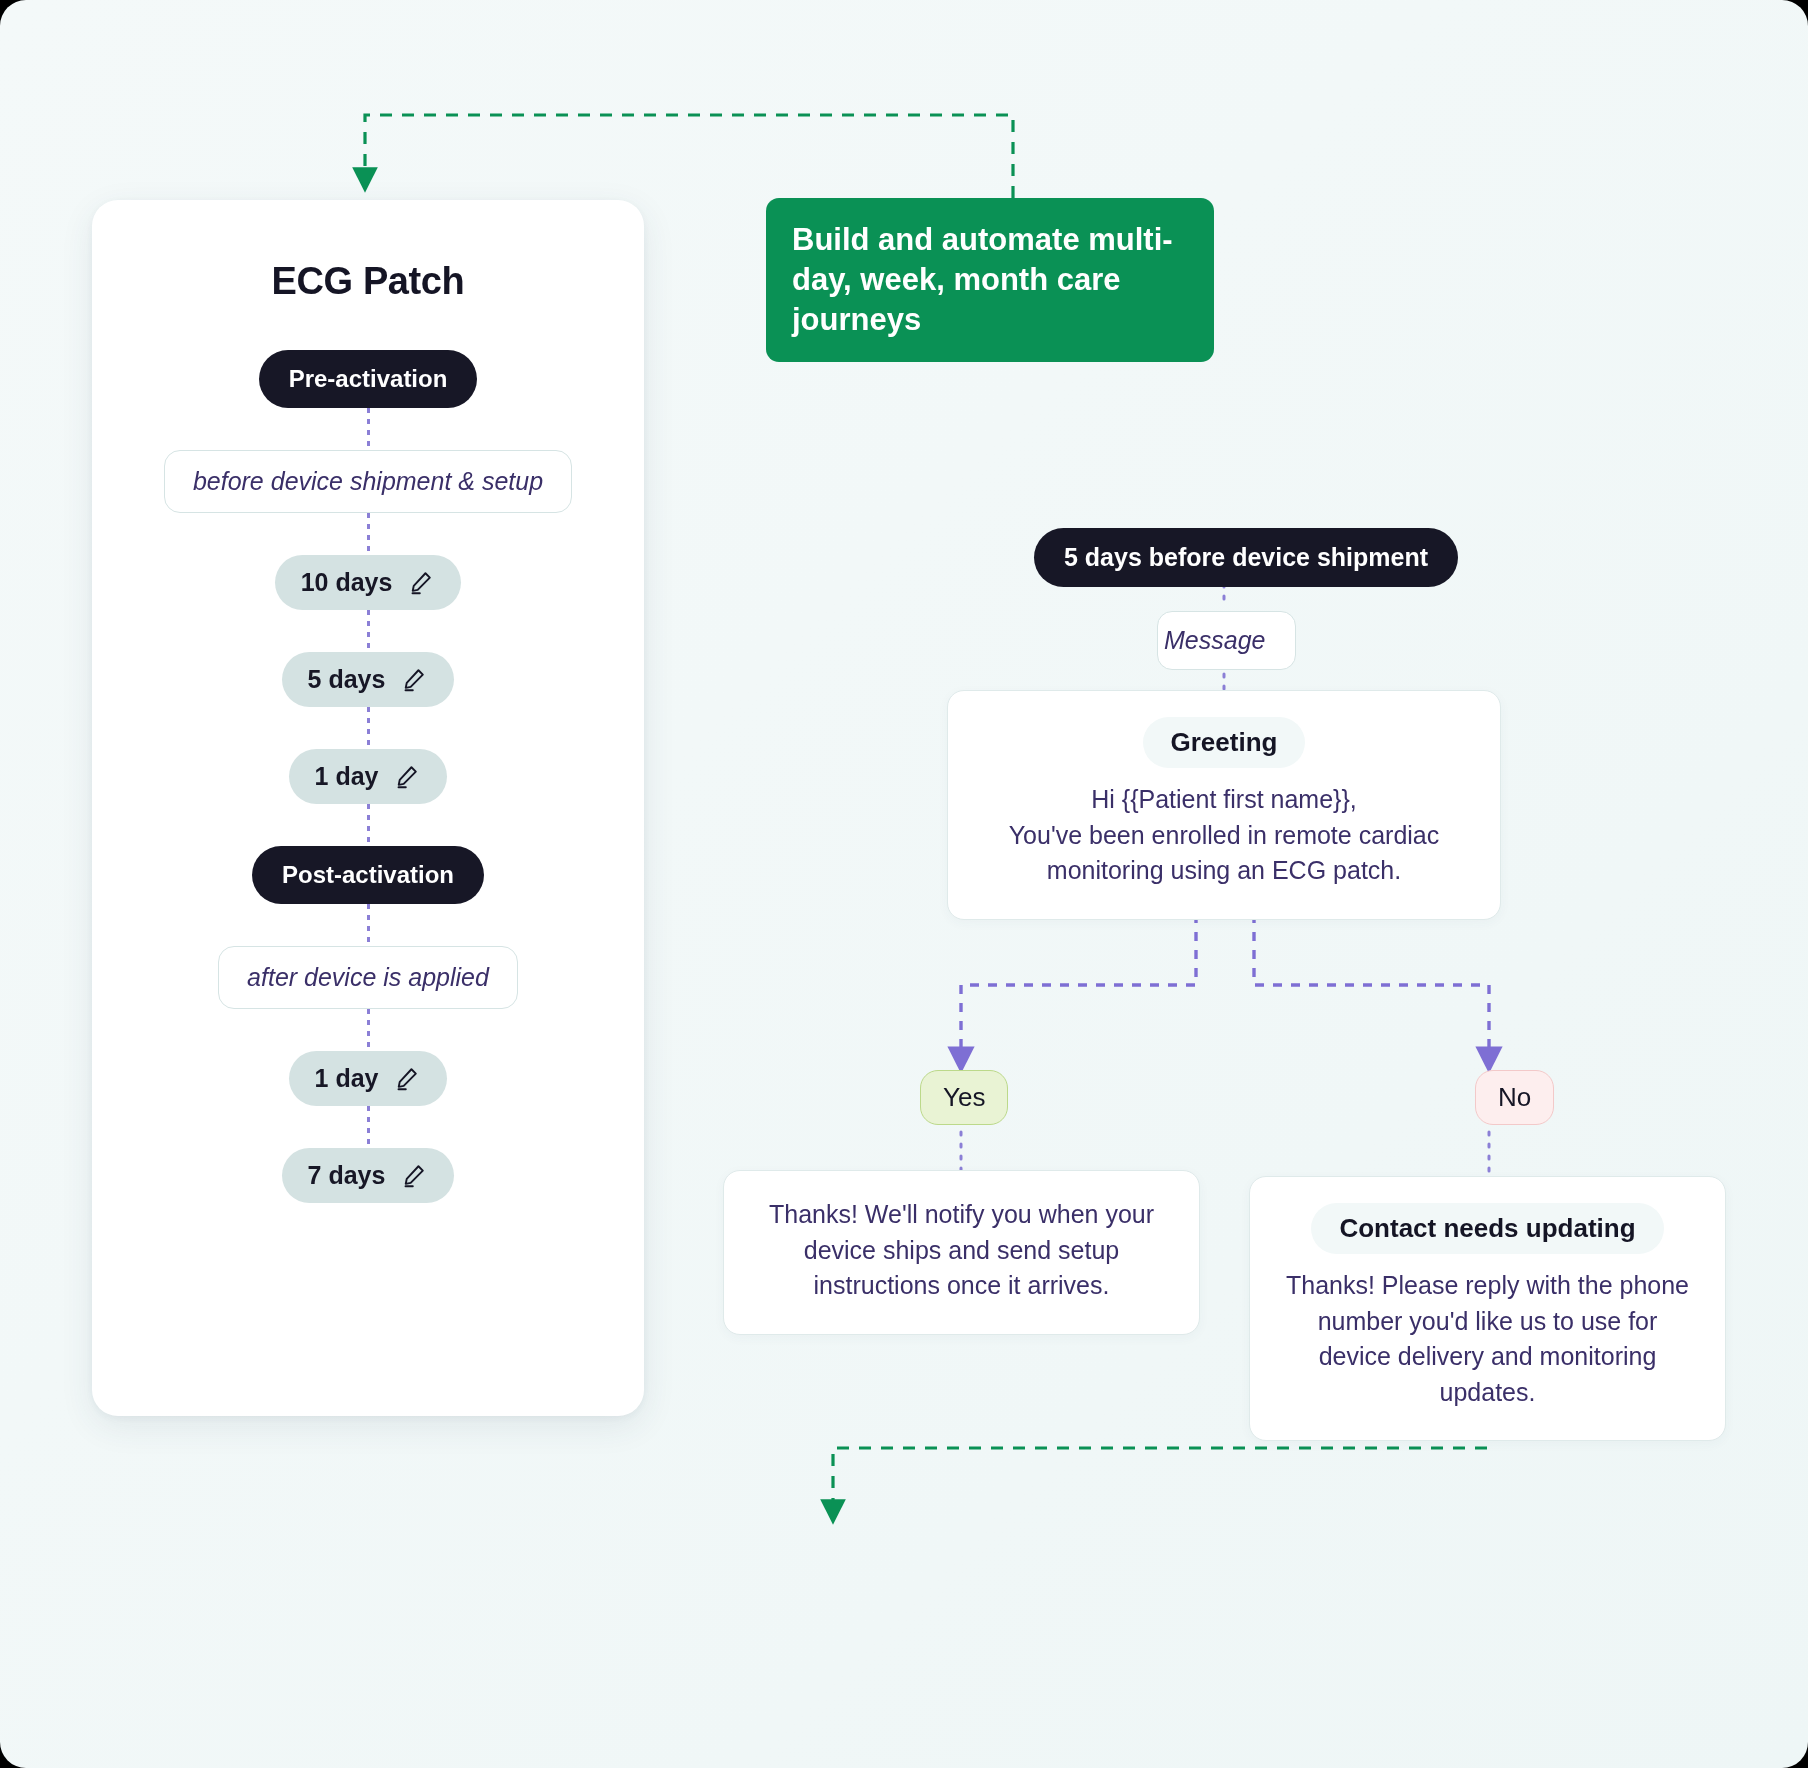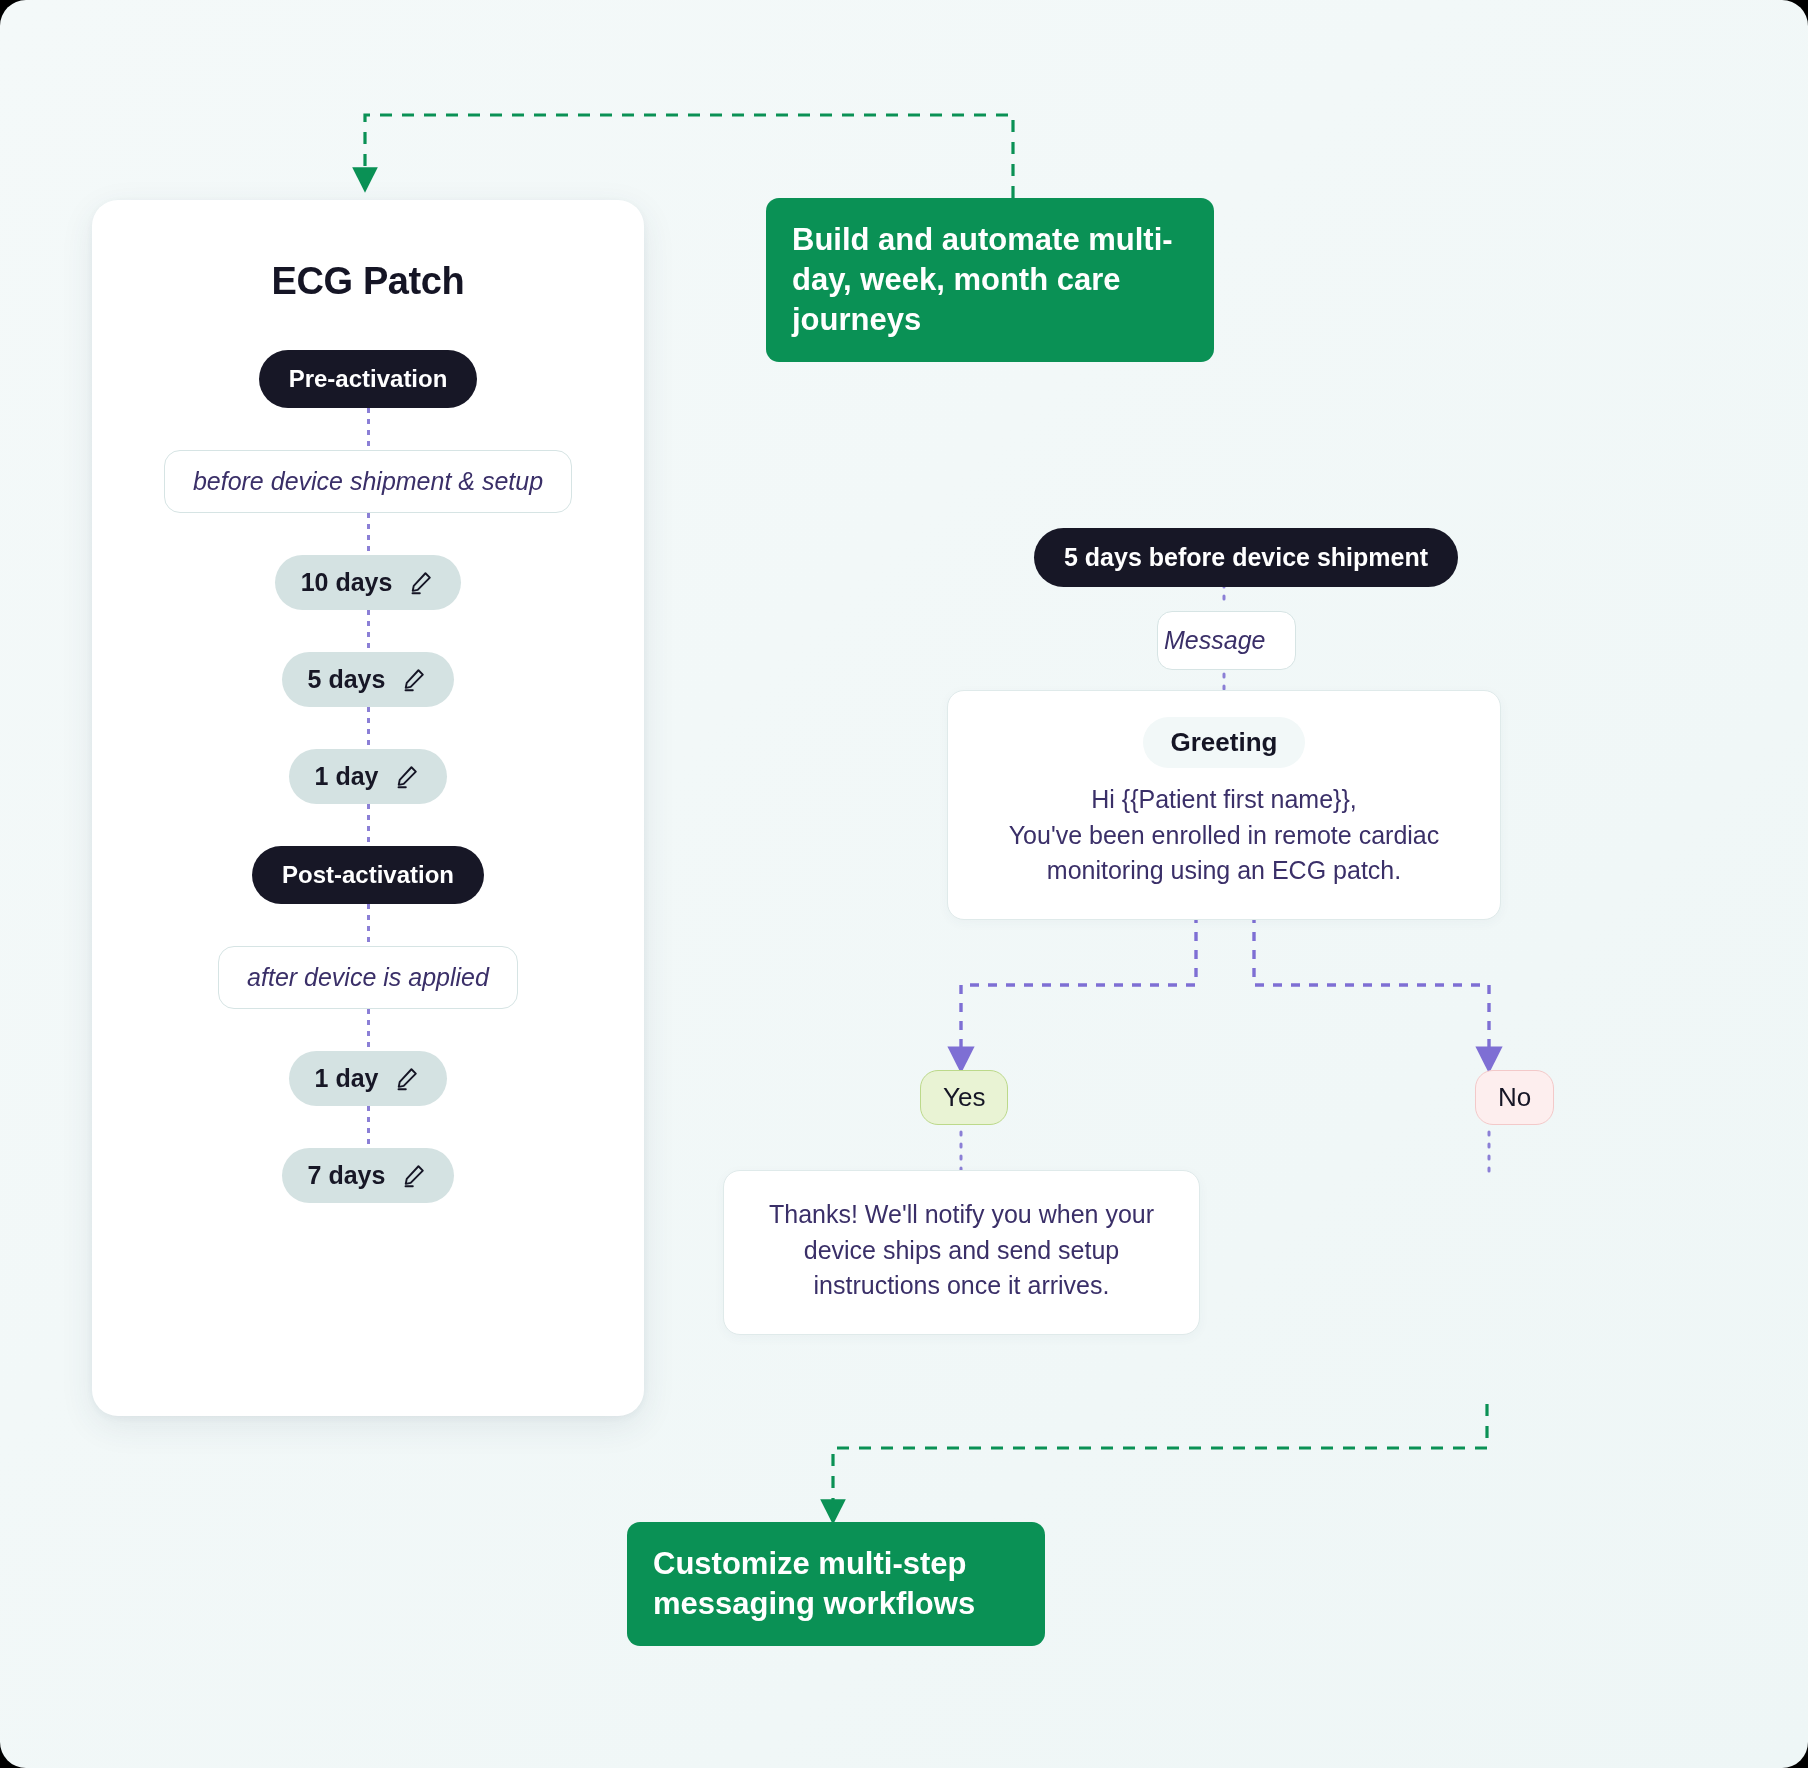--- a/index.html
+++ b/index.html
@@ -289,34 +289,37 @@
           <path d="M15.5 3.8 L19.4 7.7 L8.6 18.5 L4.2 19.4 L5.1 15 Z"></path>
           <path d="M4 21.6 L10.5 21.6"></path>
         </svg>
       </div>
 
     </div>
   </div>
 
   <div class="callout" id="callout-top">Build and automate multi-day, week, month care journeys</div>
 
-  <div class="callout" id="callout-bot">Customize multi-step messaging workflows</div>
 
   <div class="node dark-pill" style="left:1034px; top:528px;">5 days before device shipment</div>
 
   <div class="node msg-pill" style="left:1157px; top:611px;padding-left:6px;">Message</div>
 
   <div class="node msg-card" style="left:947px; top:690px; width:554px;">
     <div class="msg-card-title">Greeting</div>
     <div class="msg-card-body">Hi {{Patient first name}},
 You've been enrolled in remote cardiac monitoring using an ECG patch.</div>
   </div>
 
   <div class="node branch-badge branch-yes" style="left:920px; top:1070px;">Yes</div>
 
   <div class="node branch-badge branch-no" style="left:1451px; top:1070px;">No</div>
 
   <div class="node msg-card" style="left:723px; top:1170px; width:477px;">
     <div class="msg-card-body">Thanks! We'll notify you when your device ships and send setup instructions once it arrives.</div>
   </div>
 
+  <div class="node msg-card" style="left:1249px; top:1176px; width:477px;">
+    <div class="msg-card-title">Contact needs updating</div>
+    <div class="msg-card-body">Thanks! Please reply with the phone number you'd like us to use for device delivery and monitoring updates.</div>
+  </div>
 
 </div>
 
 </body></html>

